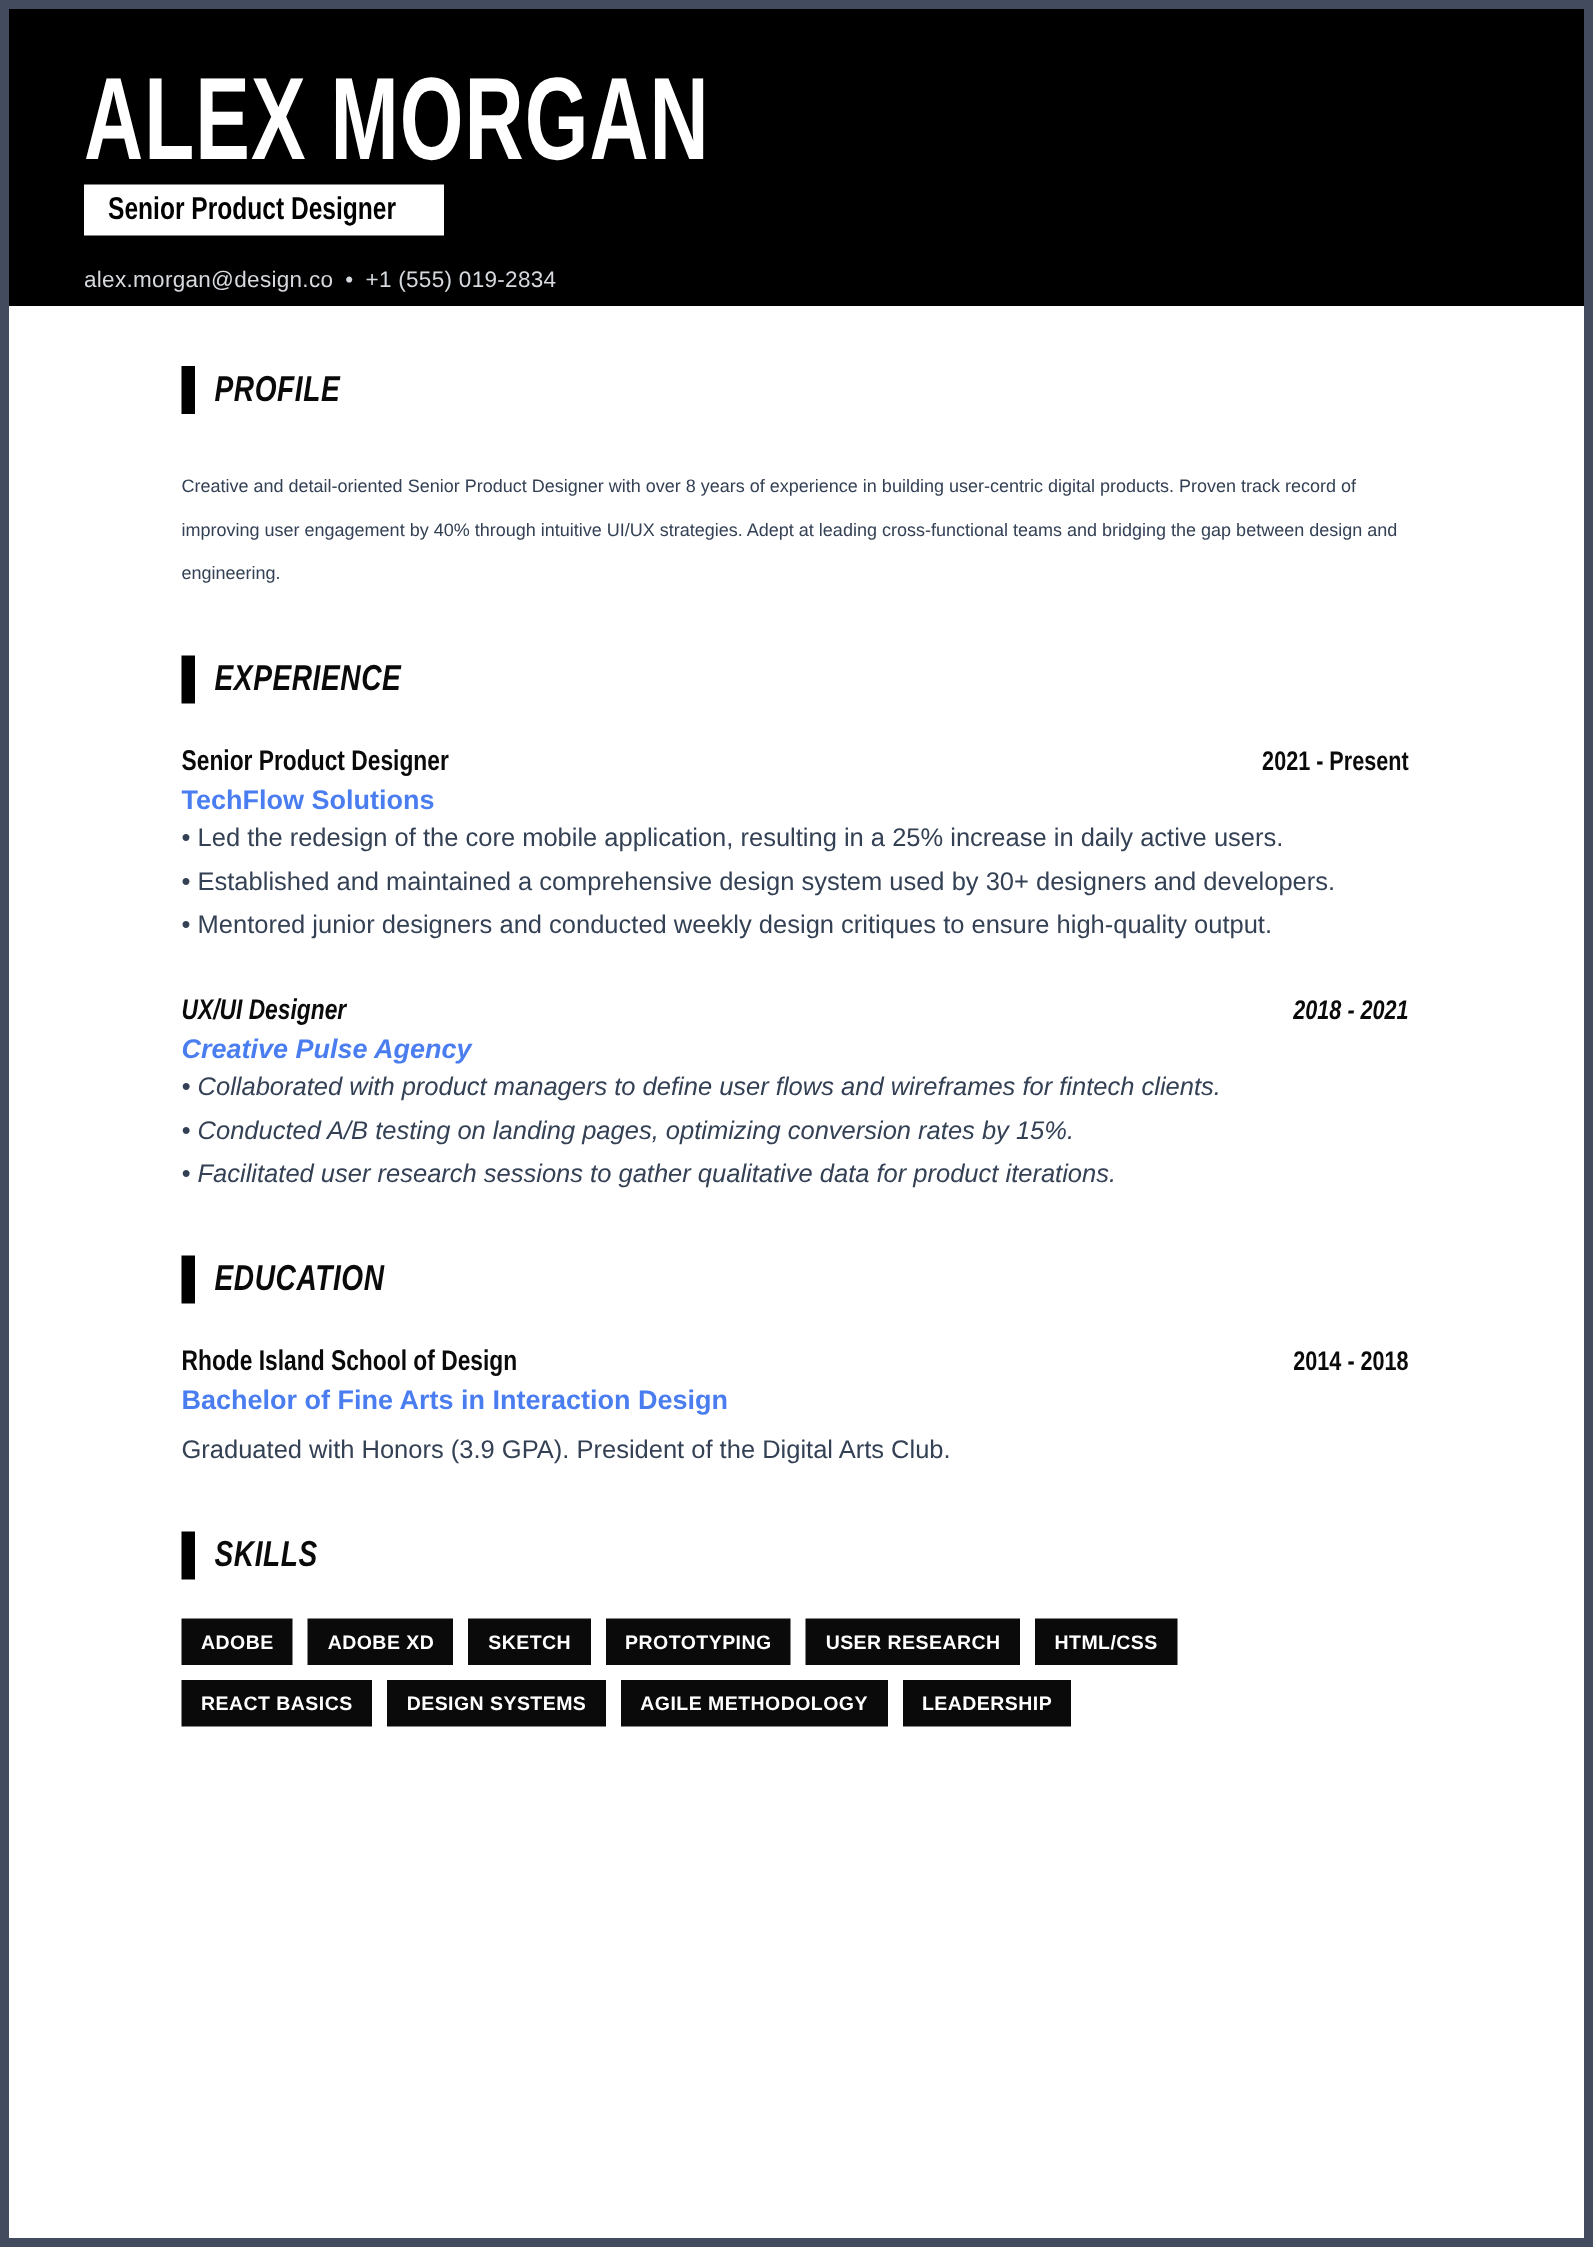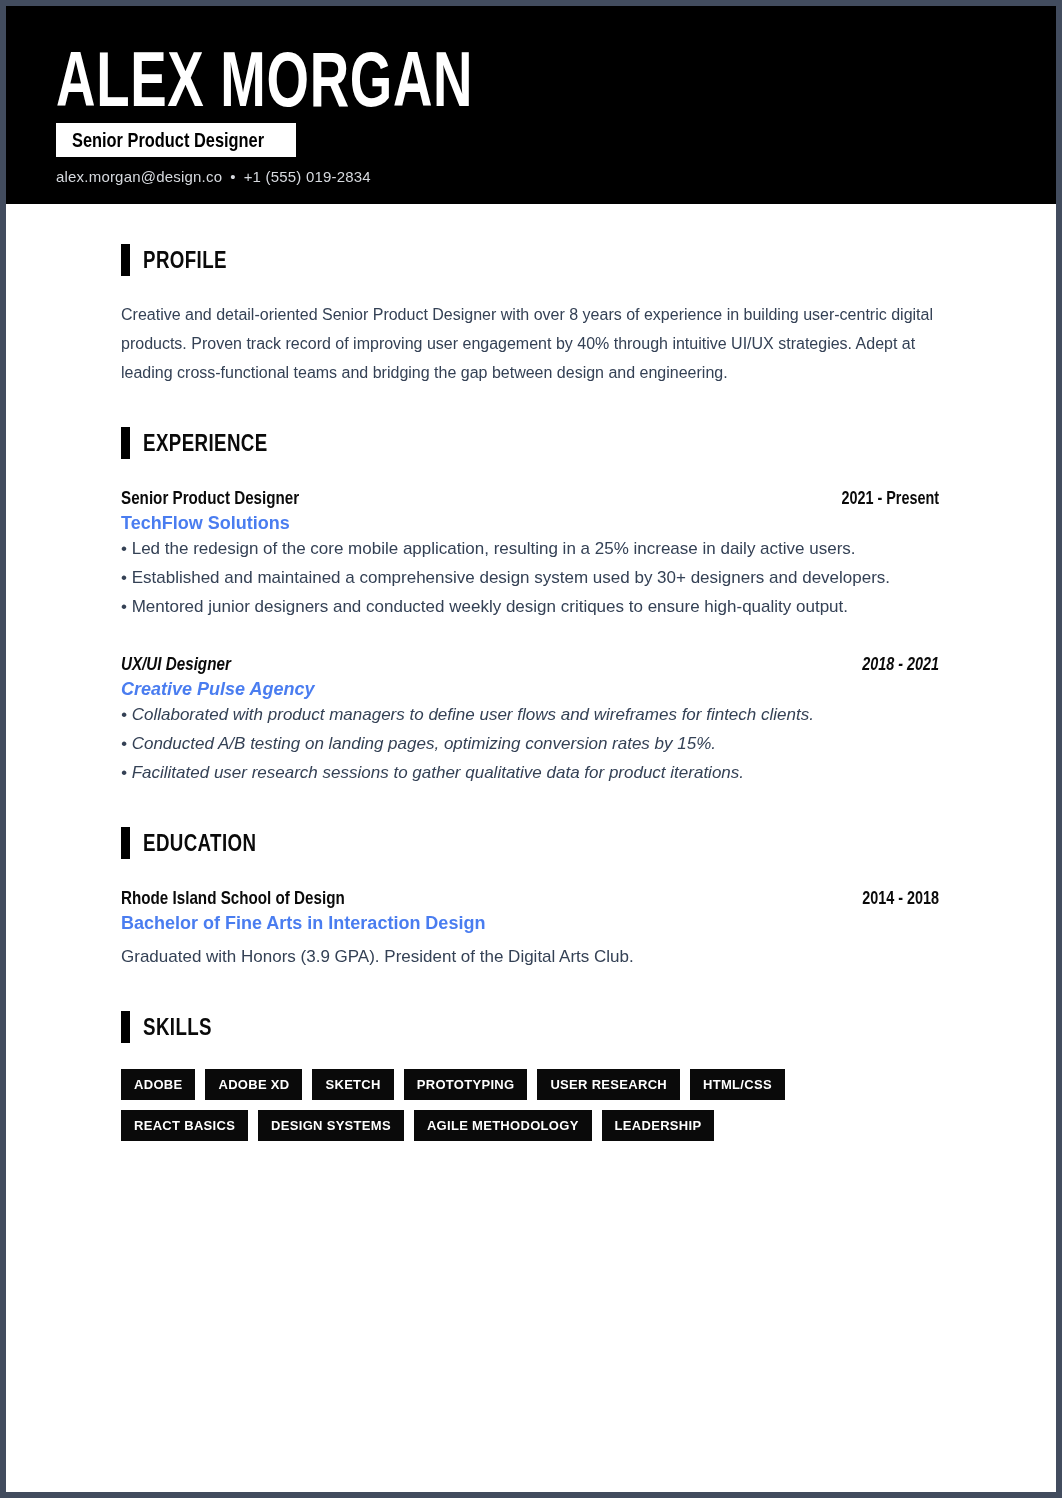--- a/index.html
+++ b/index.html
@@ -56,59 +56,60 @@
   }
   .badge-label {
     color: var(--badge-text);
     font-size: 21px;
     font-weight: bold;
     white-space: nowrap;
     transform: scaleX(0.78);
     transform-origin: 0 50%;
   }
   .contact {
-    margin-top: 11px;
+    margin-top: 21px;
     color: var(--contact-text);
     font-size: 15px;
     display: flex;
     align-items: flex-end;
     gap: 8px;
     letter-spacing: 0.2px;
   }
 
   
   .main { padding: 40px 117px 60px 115px; }
 
   .sec-heading {
     display: flex;
     align-items: center;
     gap: 13px;
     height: 32px;
+    font-style: italic;
   }
   .sec-heading .accent-bar {
     width: 9px;
     height: 32px;
     background: #000000;
     flex: 0 0 auto;
   }
   .sec-heading h2 {
     font-size: 24px;
     font-weight: bold;
     color: var(--heading-text);
     letter-spacing: 0.5px;
     white-space: nowrap;
     transform: scaleX(0.78);
     transform-origin: 0 50%;
   }
   .sec { margin-top: 40px; }
   .sec:first-child { margin-top: 0; }
 
   .para {
-    margin-top: 24px;
-    font-size: 16px;
+    margin-top: 34px;
+    font-size: 12px;
     line-height: 29px;
     color: var(--body-text);
   }
 
   .entry { margin-top: 28px; }
   .entry + .entry { margin-top: 32px; font-style: italic; }
   .entry-row {
     display: flex;
     justify-content: space-between;
     align-items: baseline;

